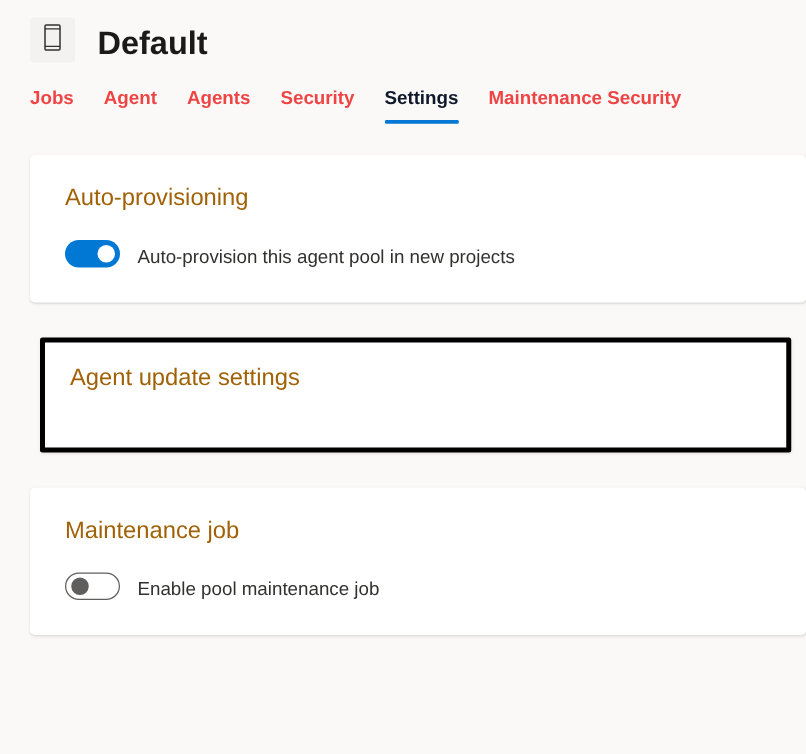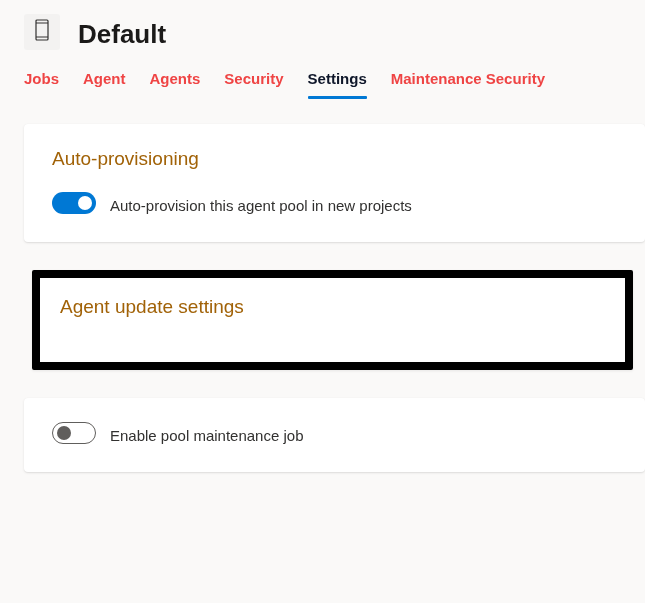--- a/index.html
+++ b/index.html
@@ -114,21 +114,21 @@
     }
     .toggle.off .toggle-knob {
       background: #605e5c;
       left: 4px;
     }
     .toggle-label {
       font-size: 15px;
       color: #323130;
     }
     .highlighted {
-      border: 8px solid #000000;
+      border: 4px solid #000000;
       border-radius: 2px;
       margin-left: 8px;
       margin-right: 12px;
       padding: 18px 24px 22px 20px;
       background: #ffffff;
       box-shadow: 0 1px 3px rgba(0,0,0,0.08);
       margin-bottom: 28px;
     }
     .highlighted .card-title {
       margin-bottom: 22px;
@@ -169,20 +169,21 @@
       </div>
       <span class="toggle-label">Auto-provision this agent pool in new projects</span>
     </div>
   </div>
 
   <div class="highlighted">
     <h2 class="card-title">Agent update settings</h2>
   </div>
 
   <div class="card">
+    <h2 class="card-title">Maintenance job</h2>
     <div class="toggle-row">
       <div class="toggle off">
         <div class="toggle-knob"></div>
       </div>
       <span class="toggle-label">Enable pool maintenance job</span>
     </div>
   </div>
 
 </div>
 

